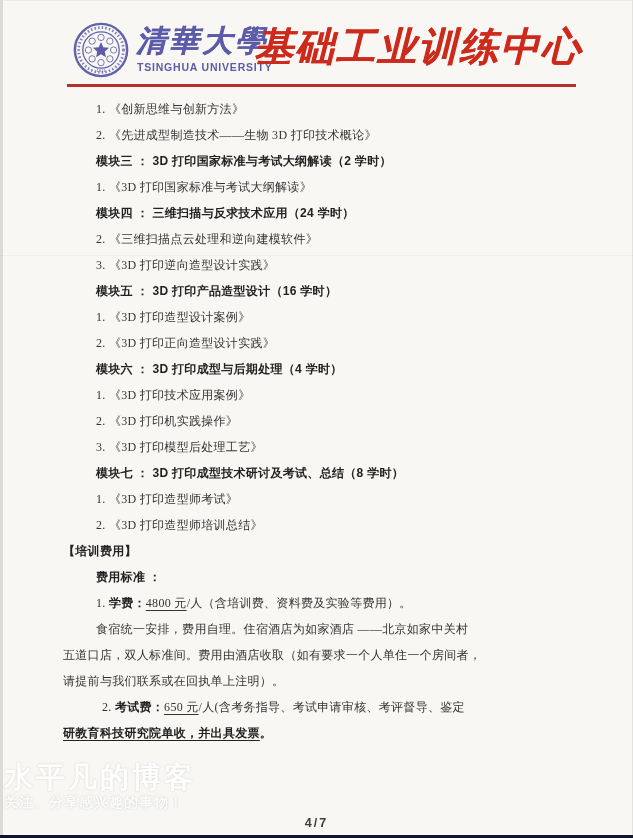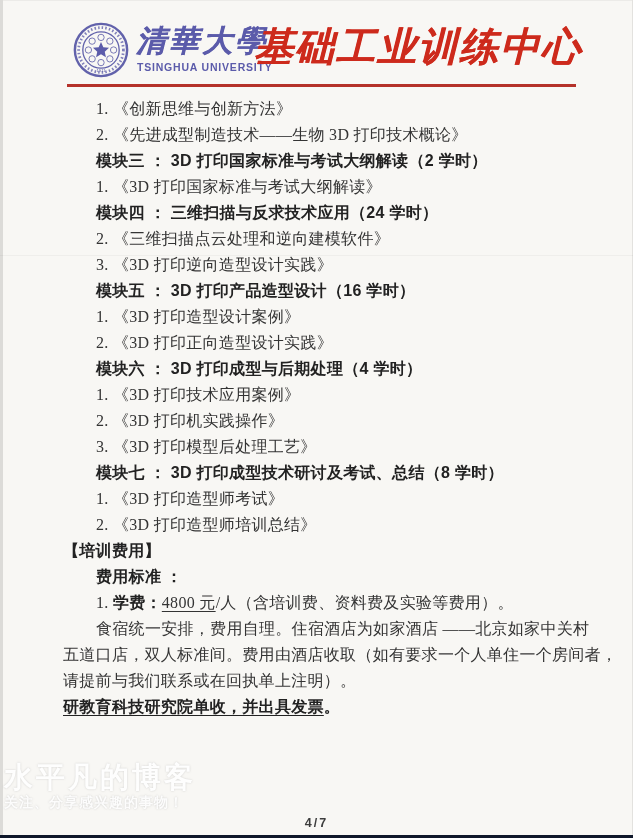--- a/index.html
+++ b/index.html
@@ -30,21 +30,21 @@
     font-family:"Liberation Serif","DejaVu Serif",serif;
     text-shadow:.6px 0 0 #cd2a1c;white-space:nowrap;
   }
   .red-rule{position:absolute;left:67px;top:84px;width:509px;height:3px;background:#b5322a;}
   
   .doc-body{
     position:absolute;left:0;top:96px;width:633px;box-sizing:border-box;
     padding:0 50px 0 63px;
   }
   .line{
-    font-size:16px;line-height:26px;color:#343434;letter-spacing:.3px;
+    font-size:12px;line-height:26px;color:#343434;letter-spacing:.3px;
     white-space:nowrap;
   }
   .line.item,.line.module,.line.label{padding-left:33px;}
   .line.item2{padding-left:39px;}
   .line.module,.line.section,.line.label{
     font-family:"Liberation Sans","DejaVu Sans",sans-serif;
     font-weight:700;color:#222;
   }
   .line span.b{
     font-family:"Liberation Sans","DejaVu Sans",sans-serif;
@@ -130,20 +130,21 @@
       <div class="line item"><span>3. 《3D 打印模型后处理工艺》</span></div>
       <div class="line module"><span>模块七 ： 3D 打印成型技术研讨及考试、总结（8 学时）</span></div>
       <div class="line item"><span>1. 《3D 打印造型师考试》</span></div>
       <div class="line item"><span>2. 《3D 打印造型师培训总结》</span></div>
       <div class="line section"><span>【培训费用】</span></div>
       <div class="line label"><span>费用标准 ：</span></div>
       <div class="line item"><span>1. </span><span class="b">学费：</span><span class="u">4800 元</span><span>/人（含培训费、资料费及实验等费用）。</span></div>
       <div class="line item"><span>食宿统一安排，费用自理。住宿酒店为如家酒店 ——北京如家中关村</span></div>
       <div class="line flush"><span>五道口店，双人标准间。费用由酒店收取（如有要求一个人单住一个房间者，</span></div>
       <div class="line flush"><span>请提前与我们联系或在回执单上注明）。</span></div>
+      <div class="line item2"><span>2. </span><span class="b">考试费：</span><span class="u">650 元</span><span>/人(含考务指导、考试申请审核、考评督导、鉴定</span></div>
       <div class="line flush"><span class="b u">研教育科技研究院单收，并出具发票</span><span class="b">。</span></div>
     </div>
 
   <div class="watermark">
     <div class="wm-title">水平凡的博客</div>
     <div class="wm-tag">关注、分享感兴趣的事物！</div>
   </div>
 
   <div class="page-num">4/7</div>
 

